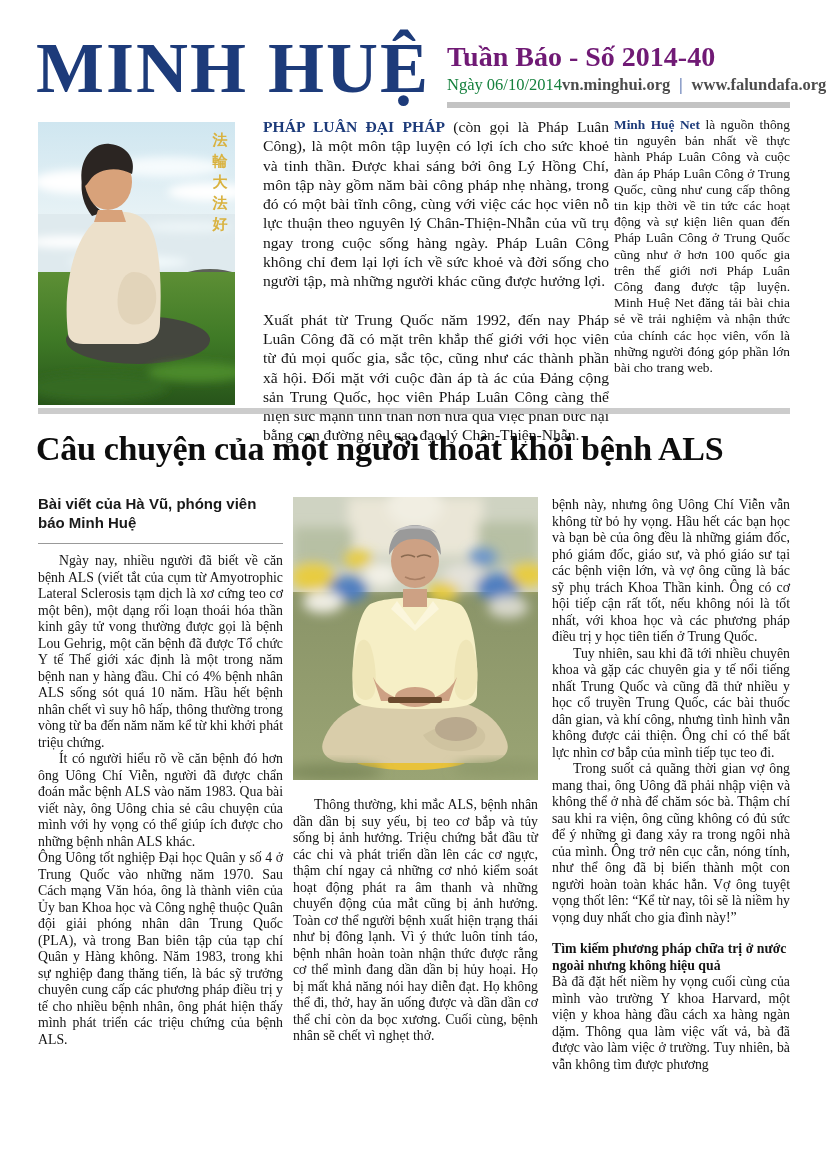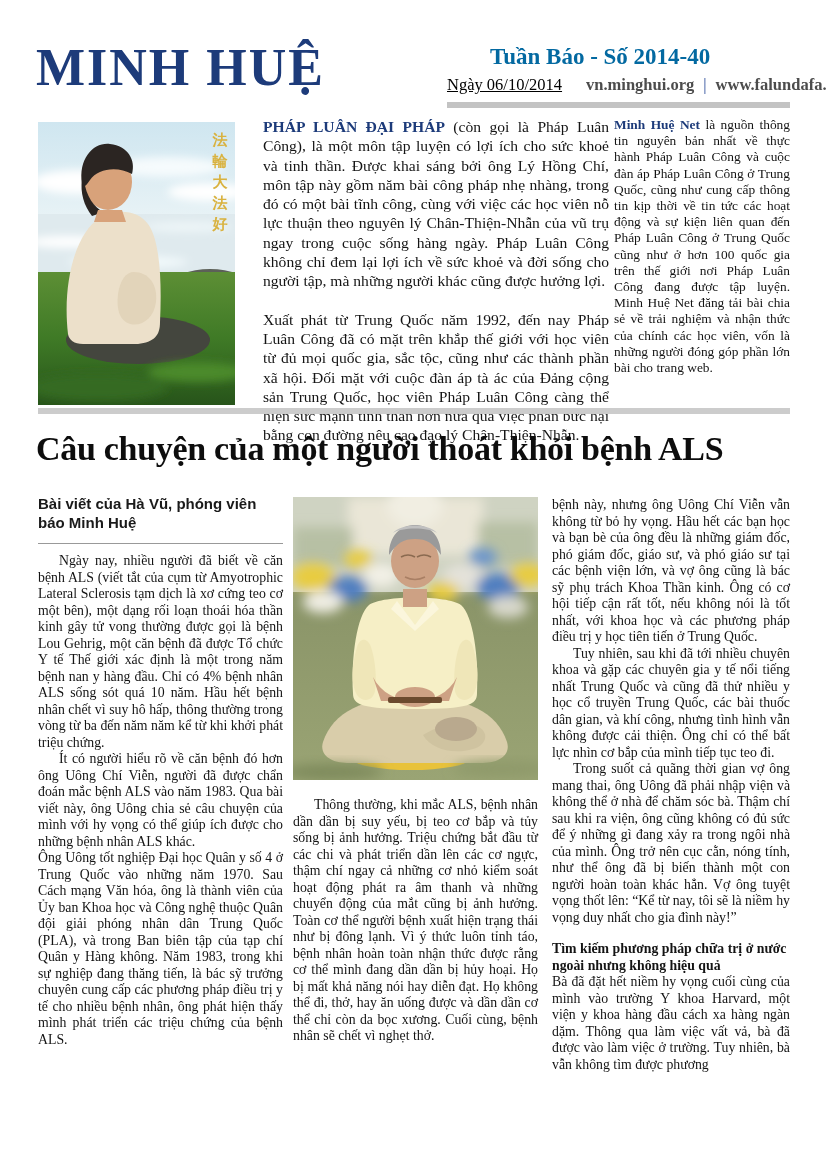--- a/index.html
+++ b/index.html
@@ -1,25 +1,25 @@
 <!DOCTYPE html>
 <html><head>
 <meta charset="utf-8">
 <style>
   html,body{margin:0;padding:0;background:#ffffff;}
   .page{position:relative;width:827px;height:1170px;background:#ffffff;overflow:hidden;
         font-family:"Liberation Serif","DejaVu Serif",serif;color:#141414;}
 
   
-  .masthead{position:absolute;left:36px;top:30px;font-size:52px;line-height:76px;
+  .masthead{position:absolute;left:36px;top:30px;font-size:72px;line-height:76px;
             font-weight:600;color:#1d3b7a;letter-spacing:2px;white-space:nowrap;}
   .hdr-right{position:absolute;left:447px;top:44px;width:343px;}
-  .issue{font-size:23px;font-weight:600;color:#0369a1;line-height:26px;margin-left:43px;}
+  .issue{font-size:28px;font-weight:600;color:#701a75;line-height:26px;}
   .meta{margin-top:5px;font-size:16.5px;color:#6a6a6a;white-space:nowrap;}
-  .meta .date{color:#000000;margin-right:24px;text-decoration:underline;}
+  .meta .date{color:#15803d;}
   .meta .site{color:#4c4c4c;font-weight:600;}
   .meta .sep{color:#2c4d9b;margin:0 9px;font-weight:400;}
   .hdr-bar{margin-top:7px;height:6px;background:#c3c3c3;}
 
   
   .photo1{position:absolute;left:38px;top:122px;width:197px;height:283px;overflow:hidden;}
   .photo1 svg{display:block;}
   .vtext{position:absolute;right:5px;top:8px;width:20px;font-size:15px;line-height:21px;
          text-align:center;color:#d9b23f;font-weight:700;
          font-family:"DejaVu Sans",sans-serif;word-break:break-all;}

